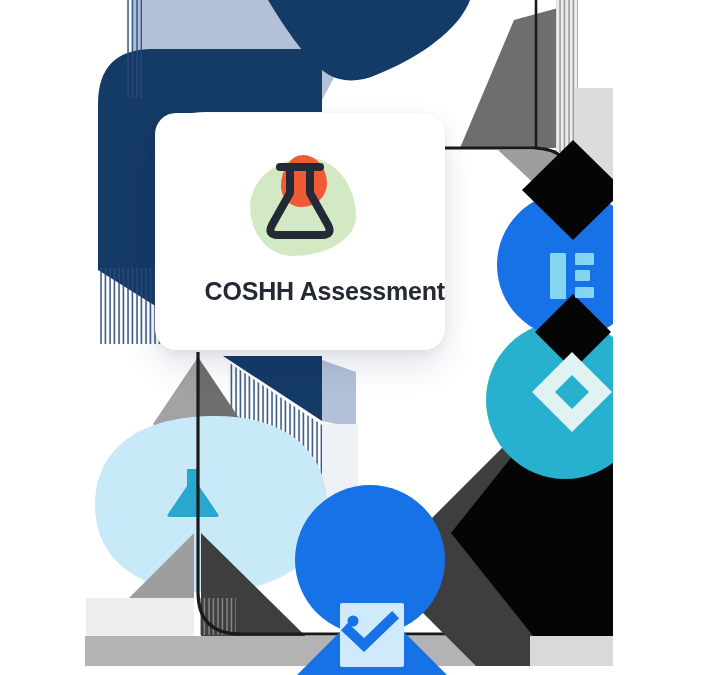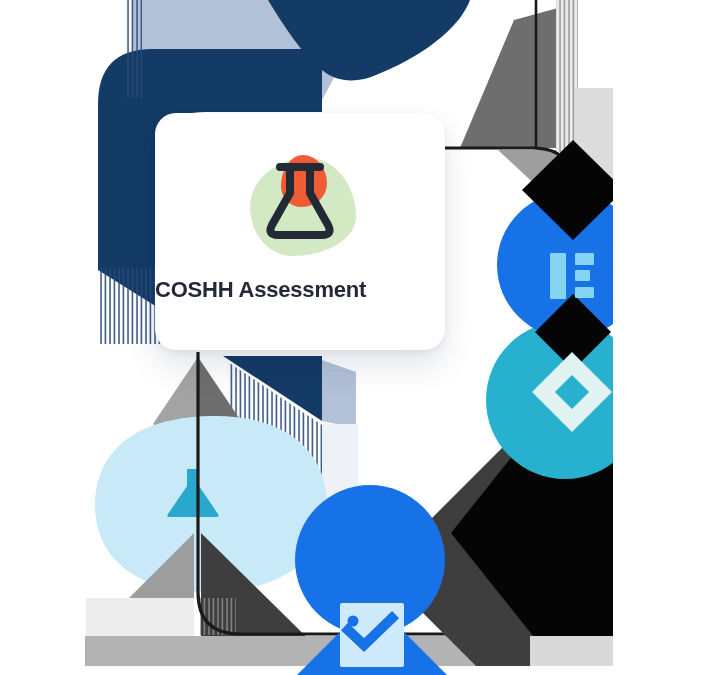--- a/index.html
+++ b/index.html
@@ -24,22 +24,22 @@
   .lineStroke{stroke:var(--line);fill:none}
   
   .card{position:absolute;left:155px;top:113px;width:290px;height:237px;background:#fff;
         border-radius:21px;box-shadow:0 16px 32px rgba(20,40,80,.12),0 3px 8px rgba(20,40,80,.06);
         z-index:5;}
   .card .blob-green{position:absolute;left:95px;top:45px;width:106px;height:98px;
         background:var(--green);border-radius:55% 45% 60% 40% / 50% 60% 40% 50%;}
   .card .blob-orange{position:absolute;left:126px;top:42px;width:46px;height:52px;
         background:var(--orange);border-radius:48% 52% 55% 45% / 60% 55% 45% 40%;}
   .card .flask-svg{position:absolute;left:100px;top:40px;}
-  .card .title{position:absolute;left:0;right:0;top:164px;text-align:left;
-        font-size:22px;font-weight:700;letter-spacing:-.2px;color:var(--ink);}
+  .card .title{position:absolute;left:0;right:0;top:164px;text-align:right;
+        font-size:25px;font-weight:700;letter-spacing:-.2px;color:var(--ink);}
 </style>
 </head>
 <body>
 
 <div class="stage">
 
   <svg width="710" height="675" viewBox="0 0 710 675">
     <defs>
       <pattern id="stripesN" width="4.5" height="8" patternUnits="userSpaceOnUse">
         <rect width="4.5" height="8" fill="transparent"></rect>

